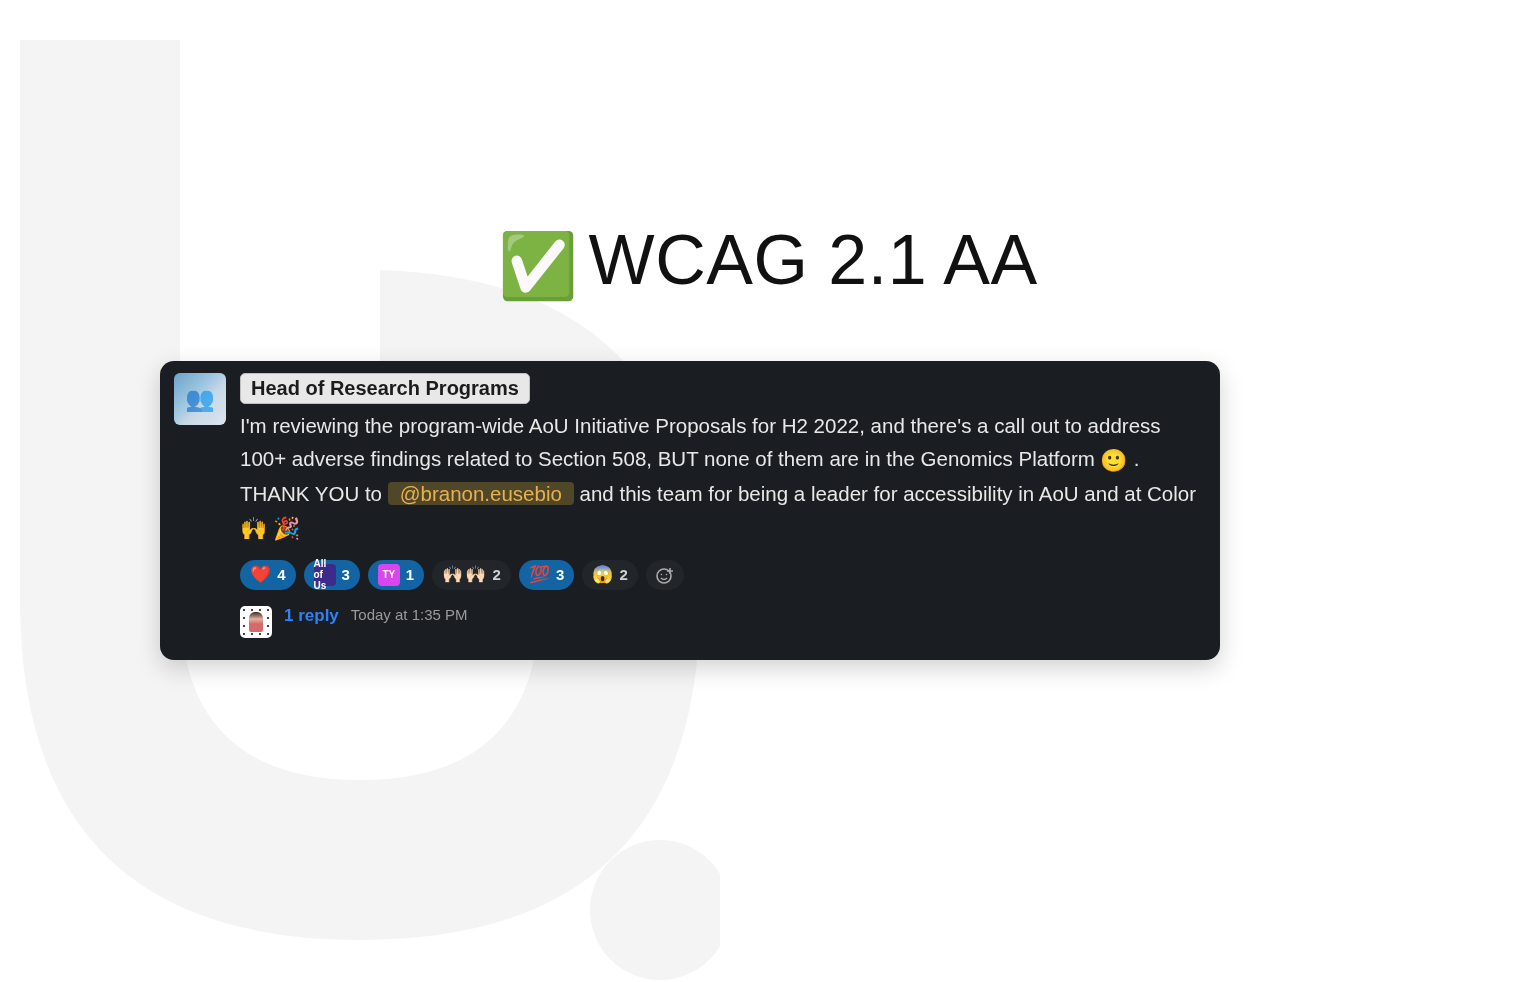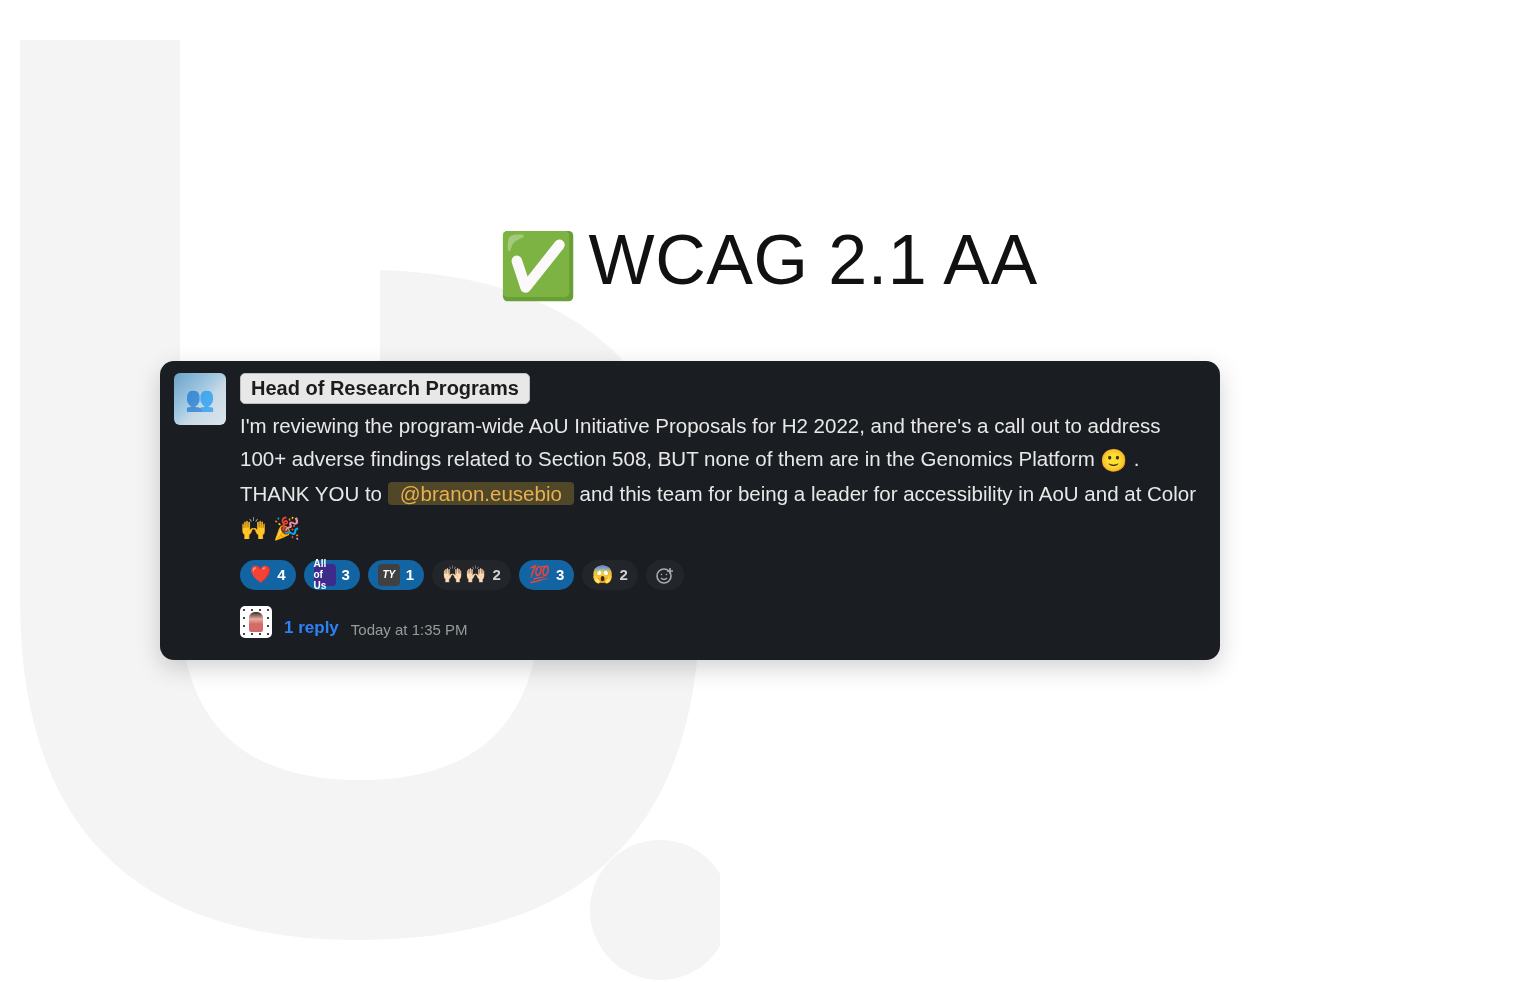--- a/index.html
+++ b/index.html
@@ -18,23 +18,23 @@
   .mention { background: rgba(242,199,68,0.25); color: #e8b04f; border-radius: 4px; padding: 0 12px; }
   .msg .em { font-size: 22px; vertical-align: -2px; }
   .reactions { display: flex; gap: 8px; margin-top: 14px; flex-wrap: wrap; align-items: center; }
   .react { display: inline-flex; align-items: center; gap: 6px; height: 30px; padding: 0 10px; border-radius: 15px; font-size: 15px; font-weight: 600; cursor: pointer; }
   .react.selected { background: #1264a3; color: #fff; }
   .react.plain { background: #222529; color: #d1d2d3; }
   .react .remoji { font-size: 17px; line-height: 1; }
   .react .dbl { display: inline-flex; gap: 2px; }
   .react .square { display: inline-flex; align-items: center; justify-content: center; width: 22px; height: 22px; border-radius: 4px; font-size: 10px; font-weight: 800; color: #fff; }
   .sq-purple { background: #3d2b8c; }
-  .sq-green { background: #404040; font-style: italic; font-size: 11px; }
+  .sq-green { background: #d946ef; font-size: 11px; }
   .add-react { display: inline-flex; align-items: center; justify-content: center; width: 38px; height: 30px; border-radius: 15px; background: #222529; color: #ababad; font-size: 17px; cursor: pointer; }
-  .thread { display: flex; align-items: flex-end; gap: 12px; margin-top: 16px; }
+  .thread { display: flex; align-items: flex-start; gap: 12px; margin-top: 16px; }
   .thread-avatar { width: 32px; height: 32px; border-radius: 5px; background: #fff; position: relative; overflow: hidden; display: flex; align-items: center; justify-content: center; }
   .thread-avatar-inner { position: absolute; top: 6px; left: 9px; width: 14px; height: 20px; background: linear-gradient(180deg, #3a2a20 0%, #e6b0a0 35%, #d46a6a 60%, #d46a6a 100%); border-radius: 6px 6px 2px 2px; }
   .thread-avatar::before { content: ""; position: absolute; inset: 0; background-image: radial-gradient(circle, #222 1.3px, transparent 1.3px); background-size: 8px 8px; opacity: 0.85; }
   .reply-link { color: #2f81f7; font-weight: 700; font-size: 17px; }
   .reply-time { color: #9a9a9a; font-size: 15px; }
 </style>
 </head>
 <body>
 
 <svg class="bg-shape" viewBox="0 0 880 940">

